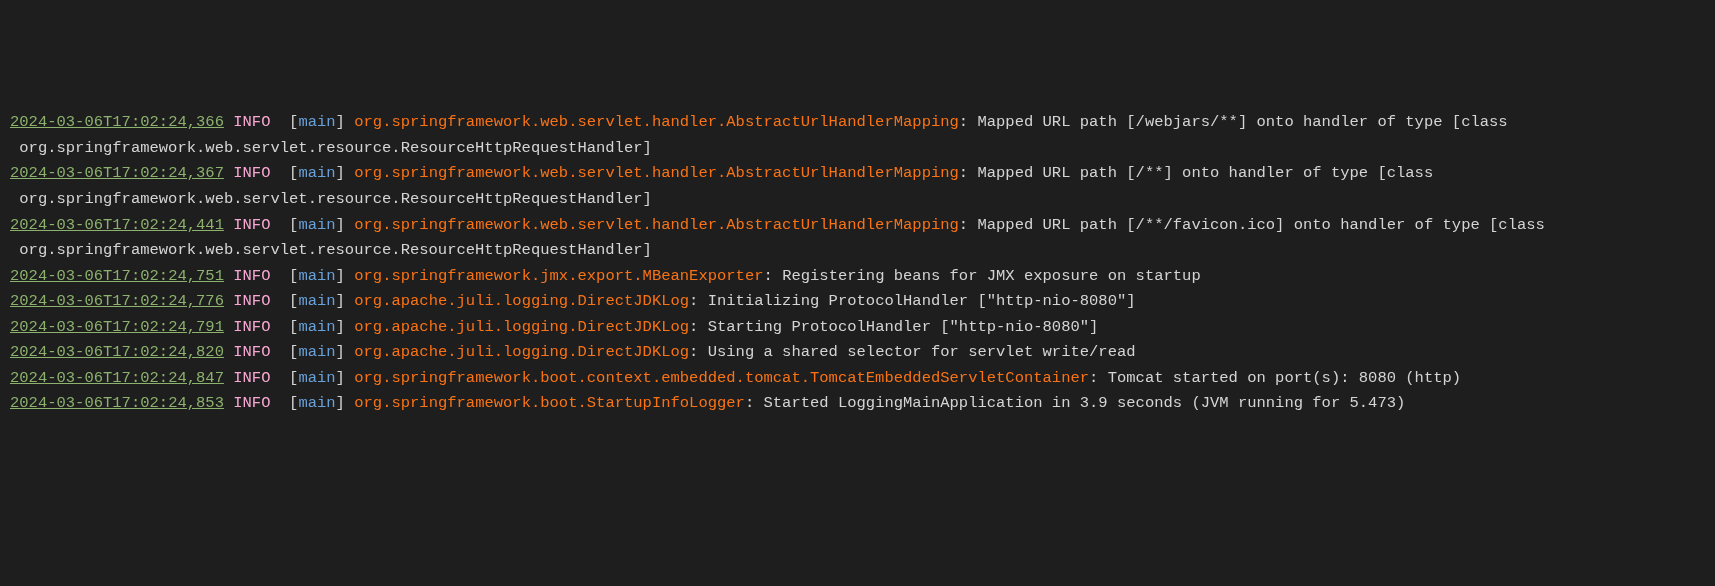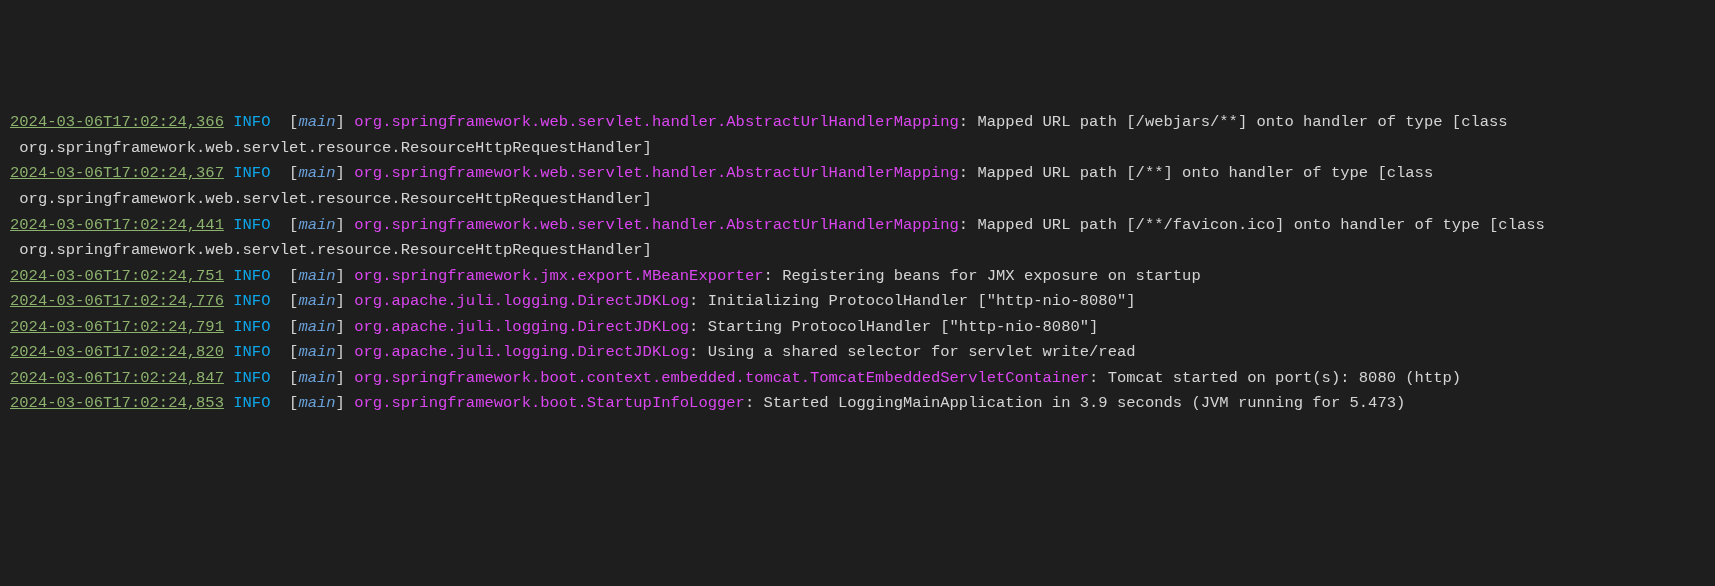--- a/index.html
+++ b/index.html
@@ -10,24 +10,24 @@
     font-size: 15.5px;
     line-height: 1.65;
     color: #d4d4d4;
     white-space: pre-wrap;
     word-break: break-word;
     width: 1715px;
     box-sizing: border-box;
   }
   .entry { display: block; }
   .ts     { color: #8cb26d; text-decoration: underline; }
-  .level  { color: #0ea5e9; }
+  .level  { color: #f9a8d4; }
   .bracket{ color: #d4d4d4; }
-  .thread { color: #6aa0d8; font-style: italic; }
-  .logger { color: #d946ef; }
+  .thread { color: #6aa0d8; }
+  .logger { color: #f97316; }
   .msg, .colon, .cont { color: #d4d4d4; } 
 </style>
 </head>
 <body>
 
 
 
 <div id="log-container"><div class="entry" style="padding-left: 1ch; text-indent: -1ch;"><span class="ts">2024-03-06T17:02:24,366</span> <span class="level">INFO</span>  <span class="bracket">[</span><span class="thread">main</span><span class="bracket">]</span> <span class="logger">org.springframework.web.servlet.handler.AbstractUrlHandlerMapping</span><span class="colon">: </span><span class="msg">Mapped URL path [/webjars/**] onto handler of type [class org.springframework.web.servlet.resource.ResourceHttpRequestHandler]</span></div><div class="entry" style="padding-left: 1ch; text-indent: -1ch;"><span class="ts">2024-03-06T17:02:24,367</span> <span class="level">INFO</span>  <span class="bracket">[</span><span class="thread">main</span><span class="bracket">]</span> <span class="logger">org.springframework.web.servlet.handler.AbstractUrlHandlerMapping</span><span class="colon">: </span><span class="msg">Mapped URL path [/**] onto handler of type [class org.springframework.web.servlet.resource.ResourceHttpRequestHandler]</span></div><div class="entry" style="padding-left: 1ch; text-indent: -1ch;"><span class="ts">2024-03-06T17:02:24,441</span> <span class="level">INFO</span>  <span class="bracket">[</span><span class="thread">main</span><span class="bracket">]</span> <span class="logger">org.springframework.web.servlet.handler.AbstractUrlHandlerMapping</span><span class="colon">: </span><span class="msg">Mapped URL path [/**/favicon.ico] onto handler of type [class org.springframework.web.servlet.resource.ResourceHttpRequestHandler]</span></div><div class="entry" style="padding-left: 1ch; text-indent: -1ch;"><span class="ts">2024-03-06T17:02:24,751</span> <span class="level">INFO</span>  <span class="bracket">[</span><span class="thread">main</span><span class="bracket">]</span> <span class="logger">org.springframework.jmx.export.MBeanExporter</span><span class="colon">: </span><span class="msg">Registering beans for JMX exposure on startup</span></div><div class="entry" style="padding-left: 1ch; text-indent: -1ch;"><span class="ts">2024-03-06T17:02:24,776</span> <span class="level">INFO</span>  <span class="bracket">[</span><span class="thread">main</span><span class="bracket">]</span> <span class="logger">org.apache.juli.logging.DirectJDKLog</span><span class="colon">: </span><span class="msg">Initializing ProtocolHandler ["http-nio-8080"]</span></div><div class="entry" style="padding-left: 1ch; text-indent: -1ch;"><span class="ts">2024-03-06T17:02:24,791</span> <span class="level">INFO</span>  <span class="bracket">[</span><span class="thread">main</span><span class="bracket">]</span> <span class="logger">org.apache.juli.logging.DirectJDKLog</span><span class="colon">: </span><span class="msg">Starting ProtocolHandler ["http-nio-8080"]</span></div><div class="entry" style="padding-left: 1ch; text-indent: -1ch;"><span class="ts">2024-03-06T17:02:24,820</span> <span class="level">INFO</span>  <span class="bracket">[</span><span class="thread">main</span><span class="bracket">]</span> <span class="logger">org.apache.juli.logging.DirectJDKLog</span><span class="colon">: </span><span class="msg">Using a shared selector for servlet write/read</span></div><div class="entry" style="padding-left: 1ch; text-indent: -1ch;"><span class="ts">2024-03-06T17:02:24,847</span> <span class="level">INFO</span>  <span class="bracket">[</span><span class="thread">main</span><span class="bracket">]</span> <span class="logger">org.springframework.boot.context.embedded.tomcat.TomcatEmbeddedServletContainer</span><span class="colon">: </span><span class="msg">Tomcat started on port(s): 8080 (http)</span></div><div class="entry" style="padding-left: 1ch; text-indent: -1ch;"><span class="ts">2024-03-06T17:02:24,853</span> <span class="level">INFO</span>  <span class="bracket">[</span><span class="thread">main</span><span class="bracket">]</span> <span class="logger">org.springframework.boot.StartupInfoLogger</span><span class="colon">: </span><span class="msg">Started LoggingMainApplication in 3.9 seconds (JVM running for 5.473)</span></div></div>
 
 

